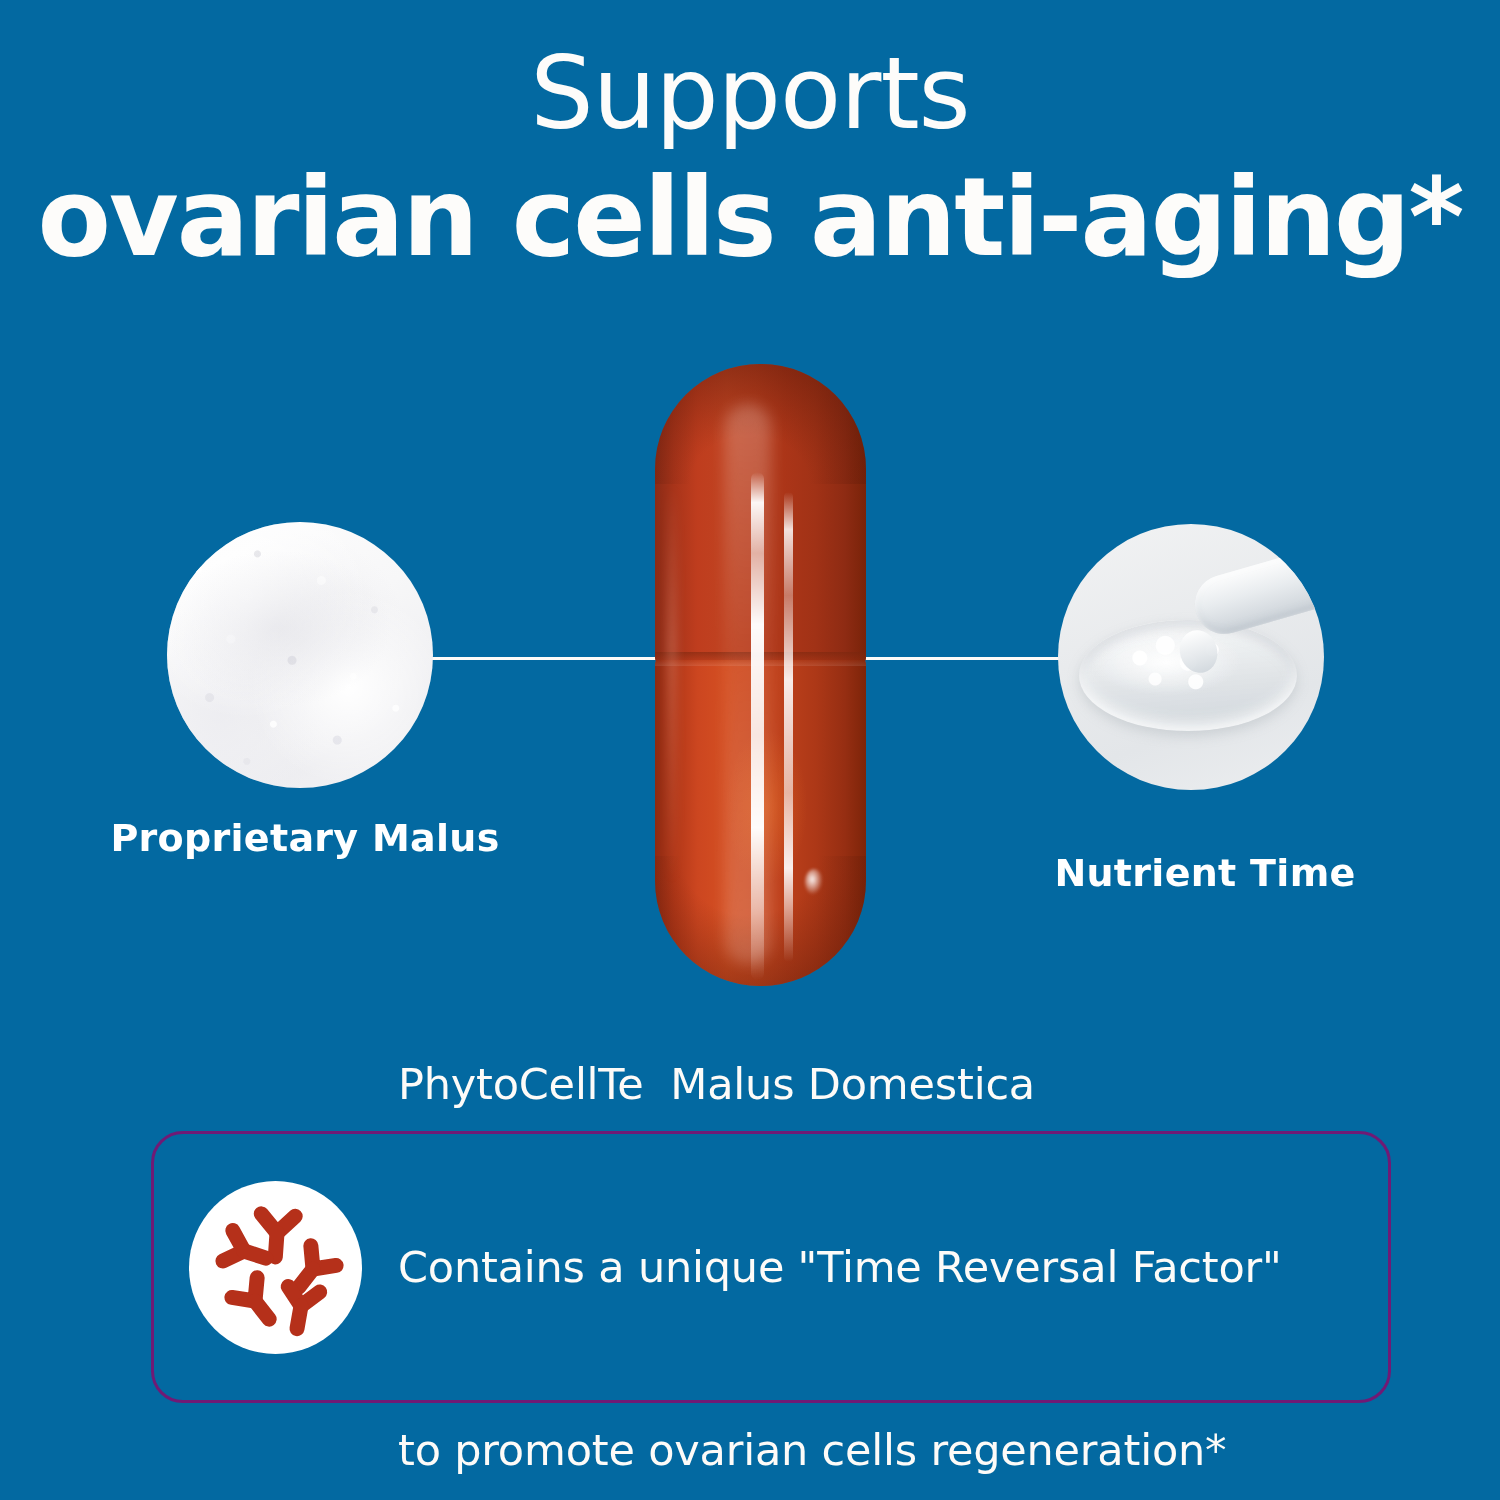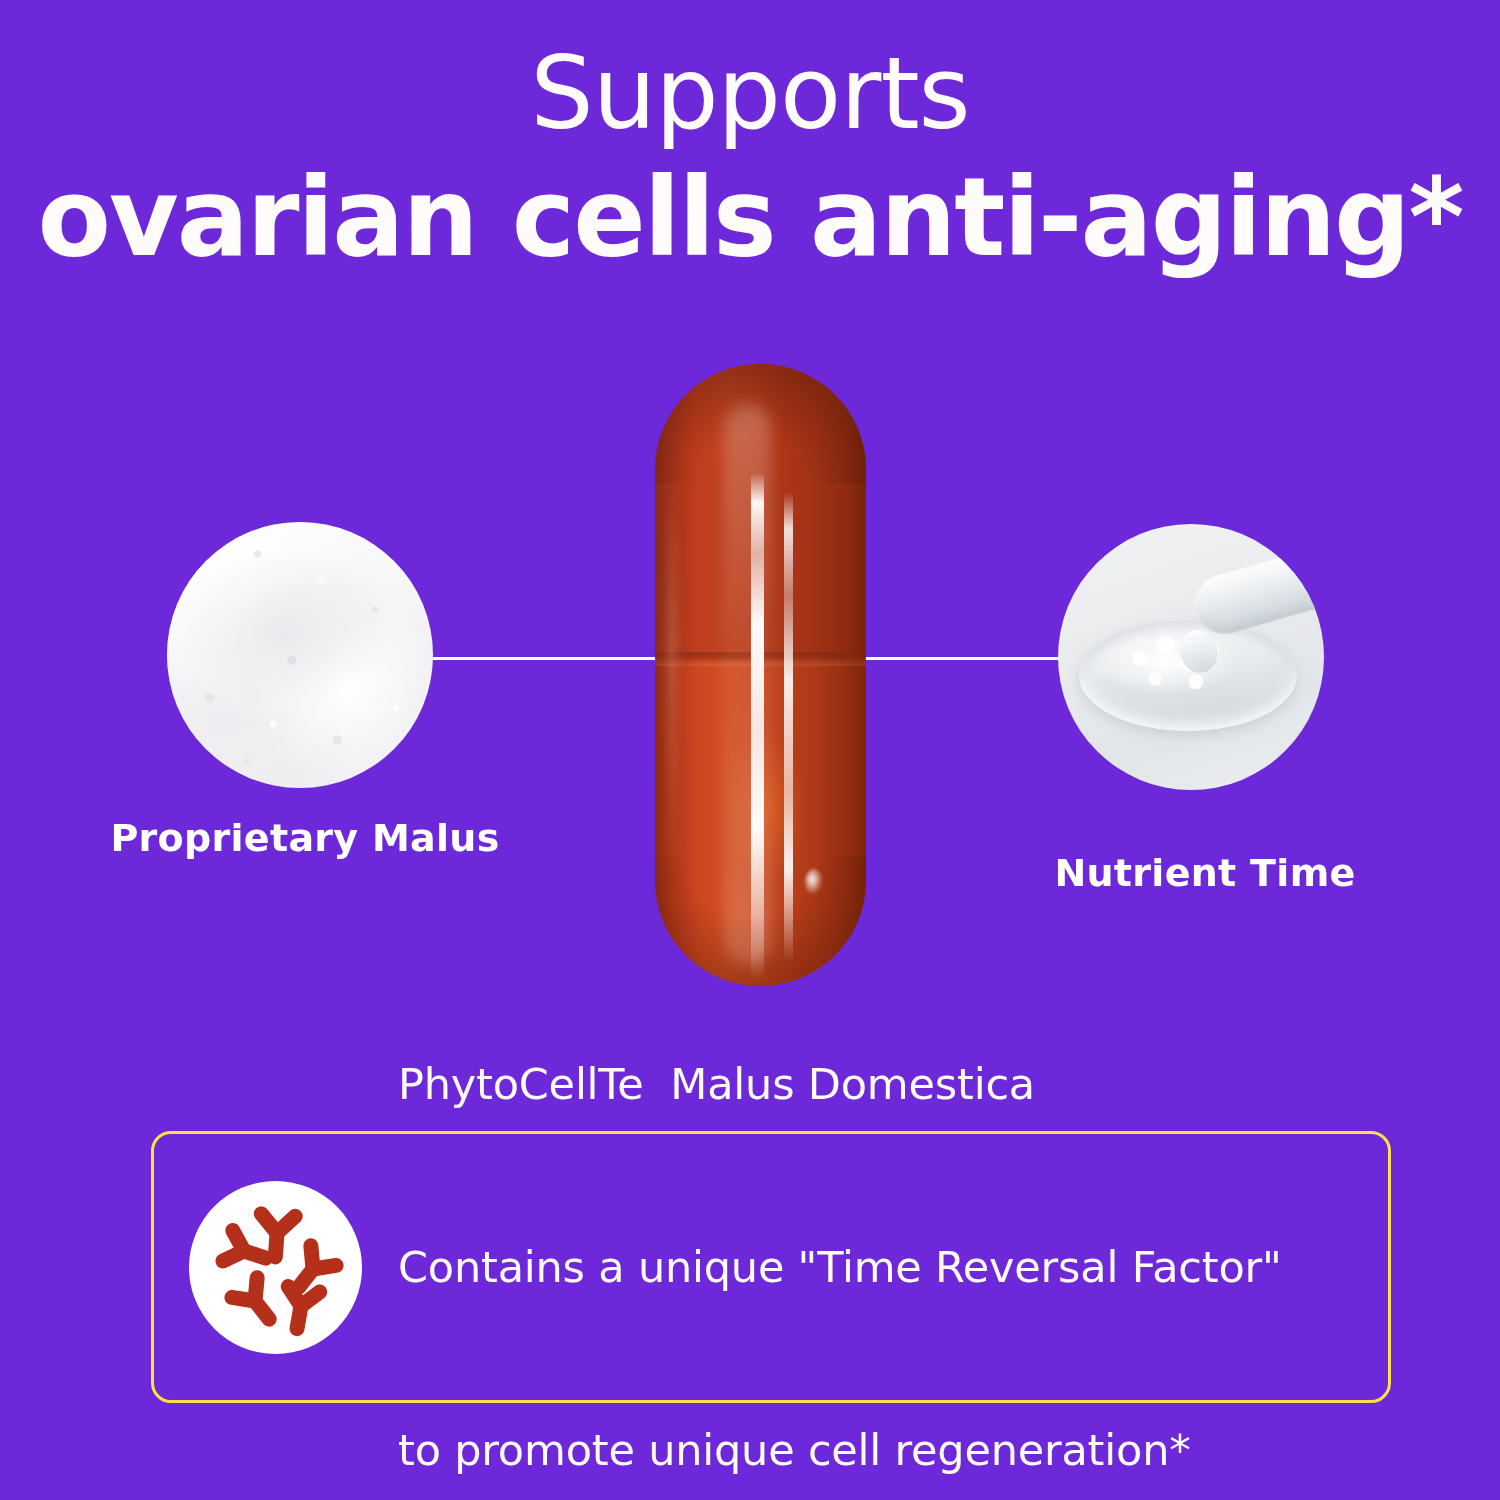--- a/index.html
+++ b/index.html
@@ -4,21 +4,21 @@
 <style>
   html, body {
     margin: 0;
     padding: 0;
     background: #ffffff;
   }
   #page {
     position: relative;
     width: 1500px;
     height: 1500px;
-    background: #6d28d9;
+    background: #0369a1;
     overflow: hidden;
     font-family: "DejaVu Sans", "Liberation Sans", sans-serif;
   }
 
   
   #headline {
     position: absolute;
     left: 0;
     top: 34px;
     width: 1500px;
@@ -320,22 +320,22 @@
   #label-left  { left: 60px;  top: 810px; width: 490px; }
   #label-right { left: 1000px; top: 845px; width: 410px; }
 
   
   #feature-card {
     position: absolute;
     left: 151px;
     top: 1131px;
     width: 1240px;
     height: 272px;
-    border: 3px solid #fde047;
-    border-radius: 20px;
+    border: 3px solid #701a75;
+    border-radius: 32px;
     box-sizing: border-box;
     display: flex;
     align-items: center;
   }
   #feature-icon {
     position: relative;
     flex: 0 0 auto;
     width: 173px;
     height: 173px;
     margin-left: 35px;
@@ -428,17 +428,17 @@
           <g transform="translate(112,125) rotate(10)">
             <path d="M -16 -17 L 0 0 L 16 -17"></path>
             <path d="M 0 0 L 0 23"></path>
           </g>
         </g>
       </svg>
     </div>
     <div id="feature-text">
       <span>PhytoCellTe  Malus Domestica</span>
       <span>Contains a unique "Time Reversal Factor"</span>
-      <span>to promote unique cell regeneration*</span>
+      <span>to promote ovarian cells regeneration*</span>
     </div>
   </div>
 
 </div>
 
 </body></html>

